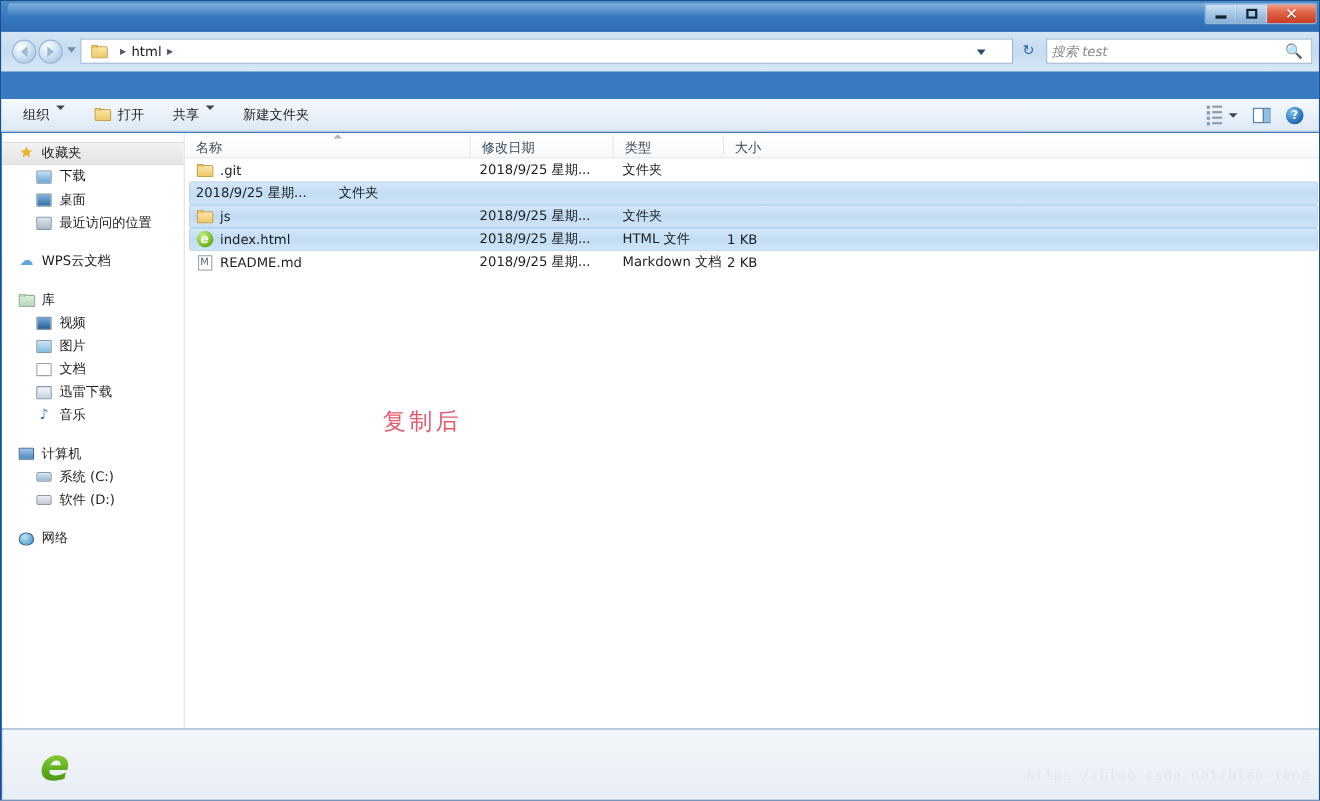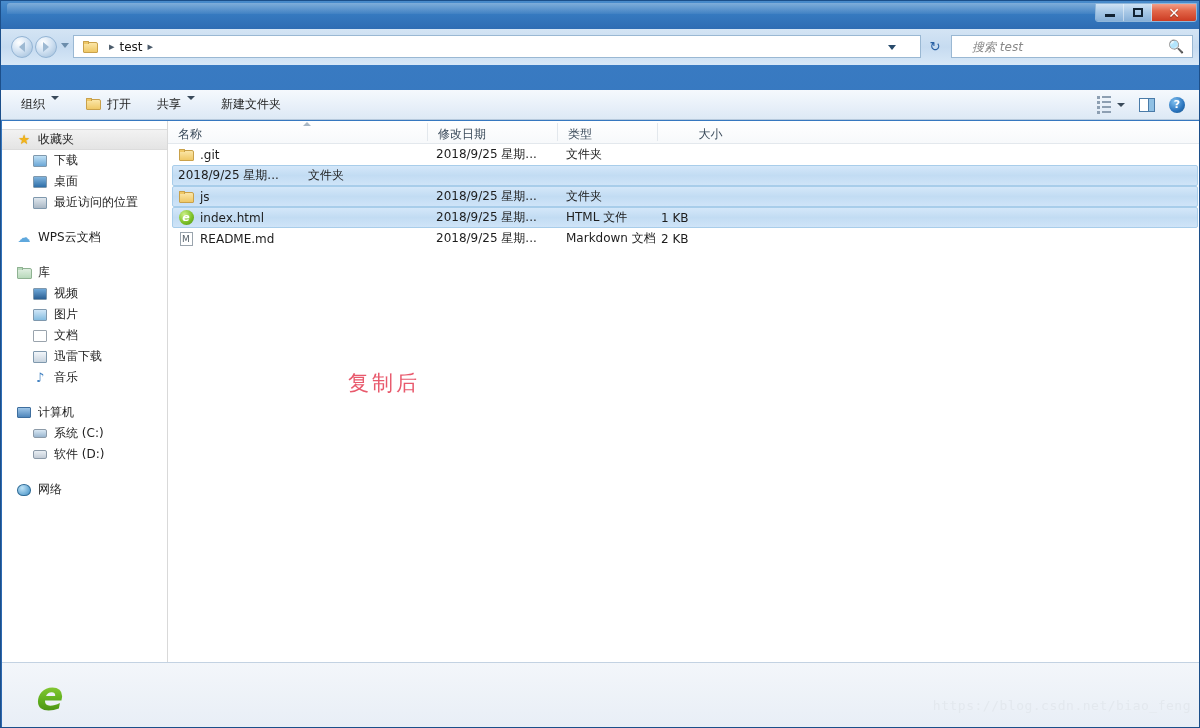--- a/index.html
+++ b/index.html
@@ -89,21 +89,21 @@
     position: absolute; left: 922px; top: 6px; width: 24px; height: 23px;
     display: flex; align-items: center; justify-content: center;
     color: #2a62a5; font-size: 13px;
   }
   #searchbox {
     position: absolute; left: 950px; top: 6px; width: 242px; height: 23px;
     background: #ffffff; border: 1px solid #9ab8d3;
     display: flex; align-items: center; justify-content: space-between;
   }
   #search-input {
-    border: none; outline: none; margin-left: 20px; width: 200px;
+    border: none; outline: none; margin-left: 4px; width: 200px;
     font-family: "DejaVu Sans", "Liberation Sans", sans-serif;
     font-size: 12px; font-style: italic; color: #666;
   }
   #search-input::placeholder { color: #888; font-style: italic; }
   #search-icon { margin-right: 7px; color: #2a62a5; font-size: 13px; }
 
   
   #menubar {
     position: absolute; left: 0; top: 64px; width: 1200px; height: 25px;
     background: #f0f5fb; display: flex; align-items: center; padding-left: 14px;
@@ -168,21 +168,21 @@
     border-bottom: 1px solid #e3e8ed; position: relative;
   }
   .colh {
     font-size: 12px; color: #3a4a5a; padding-left: 10px;
     height: 18px; line-height: 23px; border-right: 1px solid #e3e8ed;
     overflow: hidden; white-space: nowrap;
   }
   .colh.c-name { width: 260px; }
   .colh.c-date { width: 130px; }
   .colh.c-type { width: 100px; }
-  .colh.c-size { width: 95px; border-right: none; text-align: center; }
+  .colh.c-size { width: 95px; border-right: none; }
   #sort-indicator {
     position: absolute; left: 135px; top: 1px;
     width: 0; height: 0; border-left: 4px solid transparent; border-right: 4px solid transparent;
     border-bottom: 4px solid #a9b7c4;
   }
   .frow {
     display: flex; height: 21px; align-items: center; font-size: 12px; color: #1d1d1d;
     cursor: default; border: 1px solid transparent; margin: 0 2px 0 4px;
   }
   .frow.selected {
@@ -280,21 +280,21 @@
     <div id="btn-recent"></div>
 
     <div id="addressbar">
       <span id="addr-folder-icon" class="file-icon">
         <span class="folder-ic">
             <span class="back"></span>
             <span class="tab"></span>
           </span>
       </span>
       <span class="crumb-sep">▸</span>
-      <span id="addr-crumb-text">test</span>
+      <span id="addr-crumb-text">html</span>
       <span class="crumb-sep">▸</span>
       <div id="addr-dropdown"></div>
     </div>
 
     <div id="btn-refresh">
       <span>↻</span>
     </div>
 
     <div id="searchbox">
       <input id="search-input" type="text" placeholder="搜索 test" style="">

